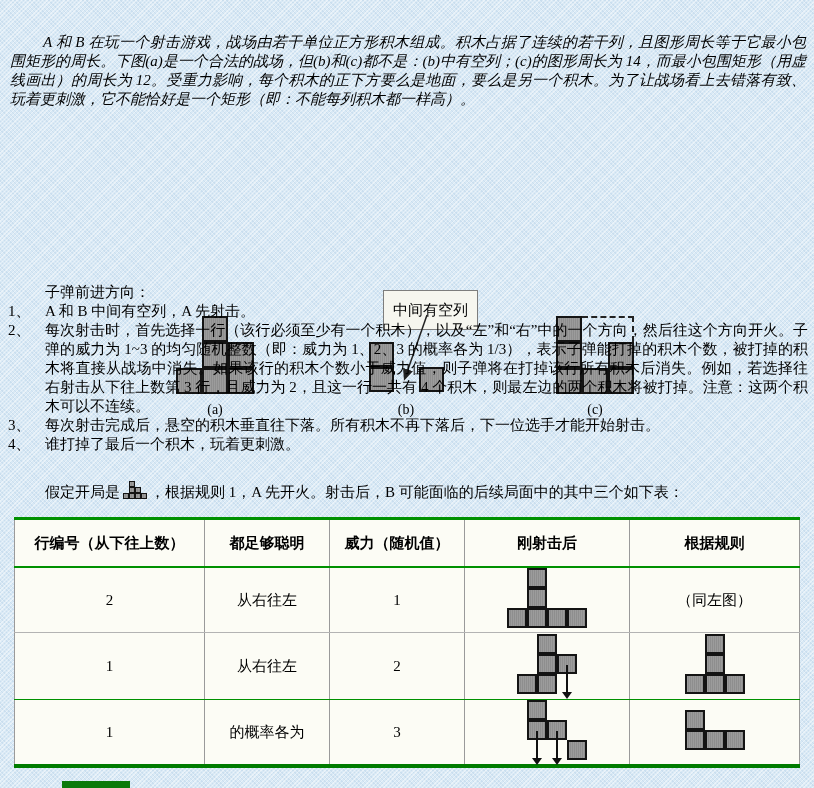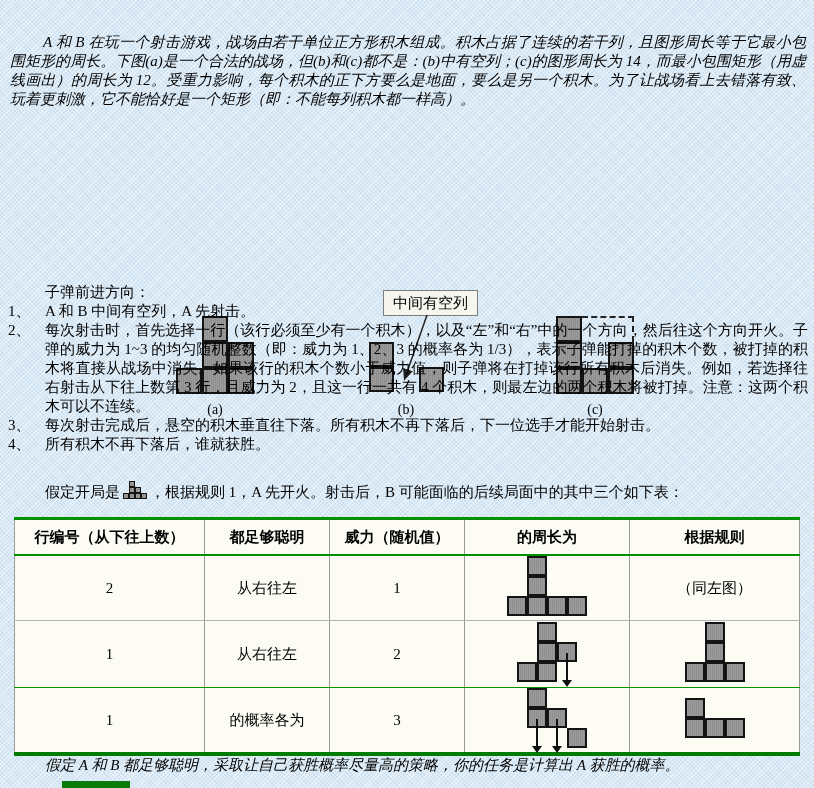--- a/index.html
+++ b/index.html
@@ -13,21 +13,21 @@
     background-image:
       repeating-linear-gradient(135deg, rgba(255,255,255,0.45) 0 1px, transparent 1px 3px),
       repeating-linear-gradient(45deg, rgba(183,209,231,0.45) 0 1px, transparent 1px 3px);
   }
   .para{font-size:15px;line-height:19px;text-align:justify;font-style:italic;}
   #intro{position:absolute;left:10px;top:33px;width:796px;text-indent:2.2em;}
   
   #figures{position:absolute;left:0;top:144px;width:814px;height:140px;}
   #callout{
     position:absolute;left:383px;top:146px;height:22px;line-height:22px;
-    padding:1px 9px;border:1px solid #7d7d7d;background:#f6f6ef;
+    padding:8px 9px;border:1px solid #7d7d7d;background:#f6f6ef;
     font-size:15px;white-space:nowrap;
   }
   #callout-arrow{position:absolute;left:394px;top:170px;}
   .caption{position:absolute;top:258px;font-size:14px;text-align:center;}
   #cap-a{left:176px;width:78px;}
   #cap-b{left:367px;width:78px;}
   #cap-c{left:556px;width:78px;}
   
   .shape{position:relative;overflow:visible;}
   .blk{position:absolute;box-sizing:border-box;background:#8e8e8e;border:2px solid #141414;
@@ -53,21 +53,21 @@
   
   #tbl{
     position:absolute;left:14px;top:517px;
     border-collapse:collapse;table-layout:fixed;width:785px;
     background:#fcfcf5;
     border-top:3px solid #009100;border-bottom:4px solid #007c00;
     border-left:1px solid #9a9a9a;border-right:1px solid #9a9a9a;
   }
   #tbl th{
     height:30px;font-size:15px;font-weight:bold;text-align:center;
-    border-bottom:2px solid #009100;border-right:1px solid #9a9a9a;padding:2px;margin-left:36px;
+    border-bottom:2px solid #009100;border-right:1px solid #9a9a9a;padding:8px;margin-left:36px;
   }
   #tbl th:last-child, #tbl td:last-child{border-right:none;}
   #tbl td{
     text-align:center;vertical-align:middle;font-size:15px;
     border-right:1px solid #9a9a9a;padding:0;
   }
   #tbl tr.r1 td{height:62px;border-bottom:1px solid #b3b3b3;}
   #tbl tr.r2 td{height:66px;border-bottom:1px solid #009100;}
   #tbl tr.r3 td{height:64px;}
   .cellshape{display:inline-block;}
@@ -128,40 +128,40 @@
     <div class="rule">
       <div class="rule-num">2、</div>
       <div class="rule-text">每次射击时，首先选择一行（该行必须至少有一个积木），以及“左”和“右”中的一个方向，然后往这个方向开火。子弹的威力为 1~3 的均匀随机整数（即：威力为 1、2、3 的概率各为 1/3），表示子弹能打掉的积木个数，被打掉的积木将直接从战场中消失。如果该行的积木个数小于威力值，则子弹将在打掉该行所有积木后消失。例如，若选择往右射击从下往上数第 3 行，且威力为 2，且这一行一共有 4 个积木，则最左边的两个积木将被打掉。注意：这两个积木可以不连续。</div>
     </div>
     <div class="rule">
       <div class="rule-num">3、</div>
       <div class="rule-text">每次射击完成后，悬空的积木垂直往下落。所有积木不再下落后，下一位选手才能开始射击。</div>
     </div>
     <div class="rule">
       <div class="rule-num">4、</div>
-      <div class="rule-text">所有积木不再下落后，谁就获胜。</div>
+      <div class="rule-text">谁打掉了最后一个积木，玩着更刺激。</div>
     </div>
   </div>
 
   <div id="setup"><span>假定开局是</span><span id="start-shape" class="shape" style="display: inline-block; width: 24px; height: 18px;"><div class="blk mini" style="left: 0px; top: 12px; width: 6px; height: 6px;"></div><div class="blk mini" style="left: 6px; top: 12px; width: 6px; height: 6px;"></div><div class="blk mini" style="left: 12px; top: 12px; width: 6px; height: 6px;"></div><div class="blk mini" style="left: 18px; top: 12px; width: 6px; height: 6px;"></div><div class="blk mini" style="left: 6px; top: 6px; width: 6px; height: 6px;"></div><div class="blk mini" style="left: 12px; top: 6px; width: 6px; height: 6px;"></div><div class="blk mini" style="left: 6px; top: 0px; width: 6px; height: 6px;"></div></span><span>，根据规则 1，A 先开火。射击后，B 可能面临的后续局面中的其中三个如下表：</span></div>
 
   <table id="tbl">
     <colgroup>
       <col style="width:190px">
         <col style="width:125px">
         <col style="width:135px">
         <col style="width:165px">
         <col style="width:170px">
     </colgroup>
     <tbody>
         <tr>
       <th>行编号（从下往上数）</th>
       <th>都足够聪明</th>
       <th>威力（随机值）</th>
-      <th>的周长为</th>
+      <th>刚射击后</th>
       <th>根据规则</th>
     </tr>
     <tr class="r1">
       <td>2</td>
       <td>从右往左</td>
       <td>1</td>
       <td><span class="cellshape shape" style="display: inline-block; width: 80px; height: 60px;"><div class="blk" style="left: 0px; top: 40px; width: 20px; height: 20px;"></div><div class="blk" style="left: 20px; top: 40px; width: 20px; height: 20px;"></div><div class="blk" style="left: 40px; top: 40px; width: 20px; height: 20px;"></div><div class="blk" style="left: 60px; top: 40px; width: 20px; height: 20px;"></div><div class="blk" style="left: 20px; top: 20px; width: 20px; height: 20px;"></div><div class="blk" style="left: 20px; top: 0px; width: 20px; height: 20px;"></div></span></td>
       <td>（同左图）</td>
     </tr>
     <tr class="r2">
@@ -174,16 +174,15 @@
     <tr class="r3">
       <td>1</td>
       <td>的概率各为</td>
       <td>3</td>
       <td><span class="cellshape shape" style="display: inline-block; width: 80px; height: 60px;"><div class="blk" style="left: 20px; top: 20px; width: 20px; height: 20px;"></div><div class="blk" style="left: 20px; top: 0px; width: 20px; height: 20px;"></div><div class="blk" style="left: 40px; top: 20px; width: 20px; height: 20px;"></div><div class="blk" style="left: 60px; top: 40px; width: 20px; height: 20px;"></div><div class="fall-line" style="left: 29px; top: 31px; height: 28px;"></div><div class="fall-tip" style="left: 25px; top: 58px;"></div><div class="fall-line" style="left: 49px; top: 31px; height: 28px;"></div><div class="fall-tip" style="left: 45px; top: 58px;"></div></span></td>
       <td><span class="cellshape shape" style="display: inline-block; width: 60px; height: 40px;"><div class="blk" style="left: 0px; top: 20px; width: 20px; height: 20px;"></div><div class="blk" style="left: 20px; top: 20px; width: 20px; height: 20px;"></div><div class="blk" style="left: 40px; top: 20px; width: 20px; height: 20px;"></div><div class="blk" style="left: 0px; top: 0px; width: 20px; height: 20px;"></div></span></td>
     </tr>
   </tbody>
     </table>
 
-  <div id="footer" class="para">假定 A 和 B 都足够聪明，采取让自己获胜概率尽量高的策略，你的任务是计算出 A 获胜的概率。</div>
   <div id="next-table-fragment"></div>
 
 </div>
 
 </body></html>

